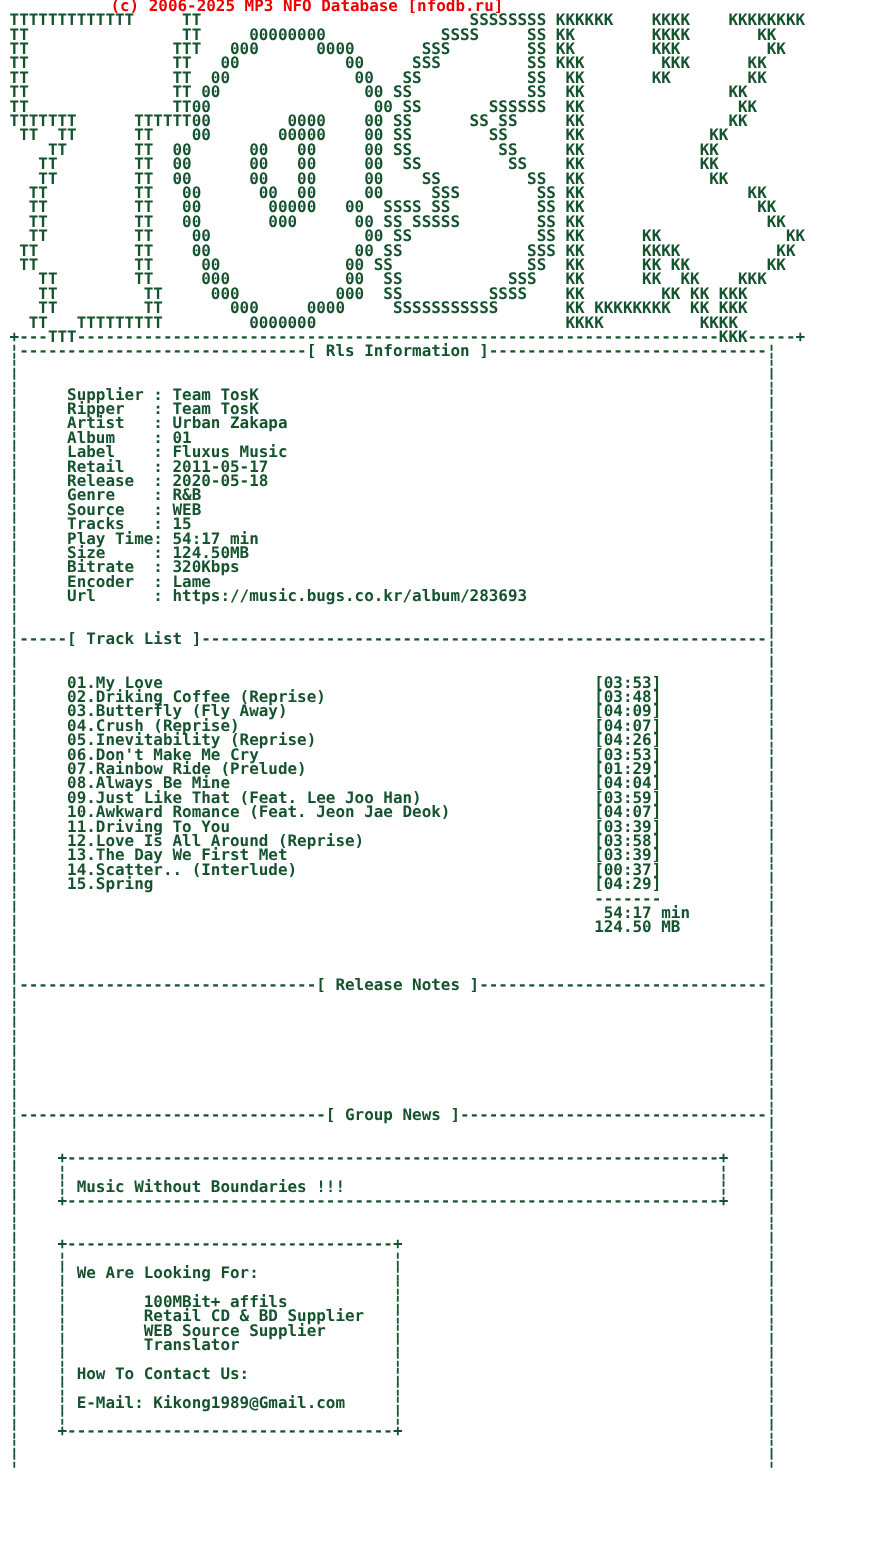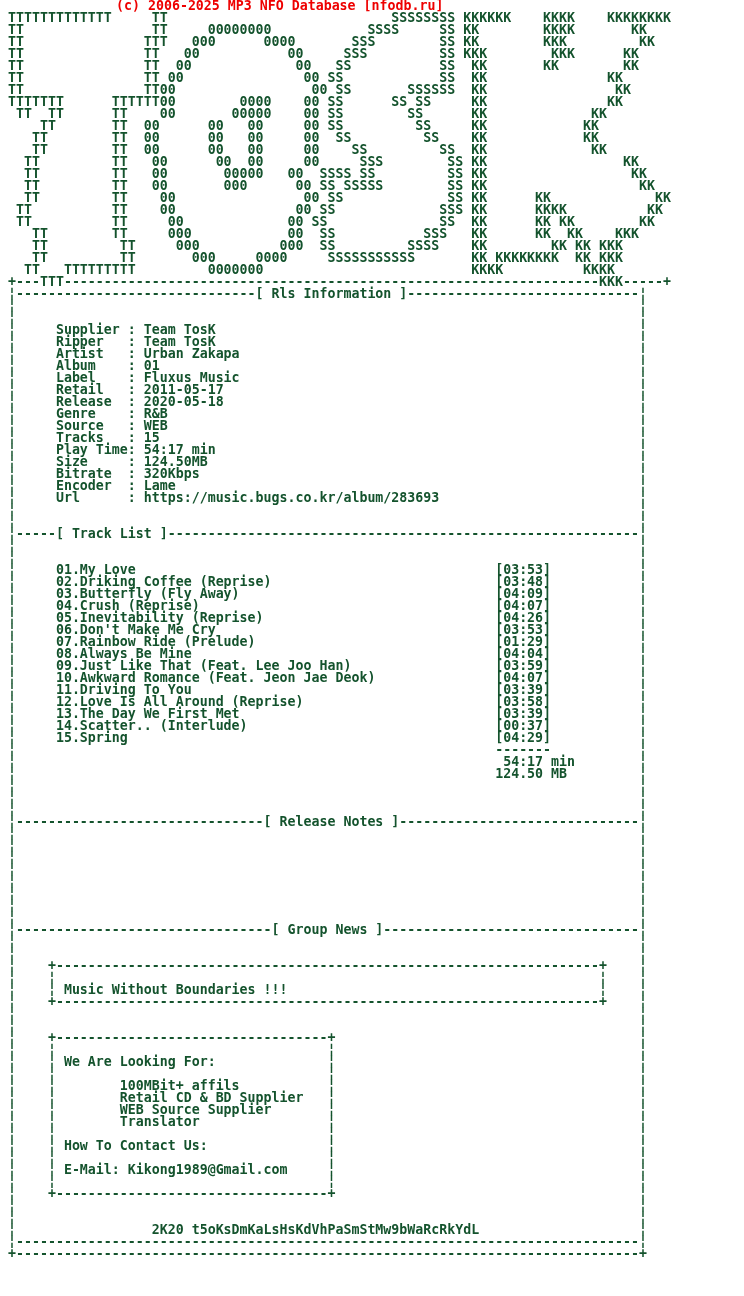--- a/index.html
+++ b/index.html
@@ -6,21 +6,21 @@
   body{width:744px;height:1296px;overflow:hidden;}
   .nfo pre{
     margin:0;
     font-family:"DejaVu Sans Mono",monospace;
     font-weight:bold;
     font-size:13.28px;
     line-height:12px;
     white-space:pre;
     color:#14532d;
   }
-  .copyright{padding-left:116px;}
+  .copyright{padding-left:92px;}
 </style>
 </head>
 <body>
 
 <div class="nfo">
   <pre class="copyright" style="color: rgb(238, 0, 0);">(c) 2006-2025 MP3 NFO Database [nfodb.ru]</pre>
   <pre> TTTTTTTTTTTTT     TT                            SSSSSSSS KKKKKK    KKKK    KKKKKKKK
  TT                TT     00000000            SSSS     SS KK        KKKK       KK
  TT               TTT   000      0000       SSS        SS KK        KKK         KK
  TT               TT   00           00     SSS         SS KKK        KKK      KK
@@ -114,19 +114,13 @@
  ¦    ¦        WEB Source Supplier       ¦                                      ¦
  ¦    ¦        Translator                ¦                                      ¦
  ¦    ¦                                  ¦                                      ¦
  ¦    ¦ How To Contact Us:               ¦                                      ¦
  ¦    ¦                                  ¦                                      ¦
  ¦    ¦ E-Mail: Kikong1989@Gmail.com     ¦                                      ¦
  ¦    ¦                                  ¦                                      ¦
  ¦    +----------------------------------+                                      ¦
  ¦                                                                              ¦
  ¦                                                                              ¦</pre>
-  <pre> ¦                 2K20 t5oKsDmKaLsHsKdVhPaSmStMw9bWaRcRkYdL                    ¦
- ¦------------------------------------------------------------------------------¦
- +------------------------------------------------------------------------------+
-
-
-</pre>
 </div>
 
 </body></html>

